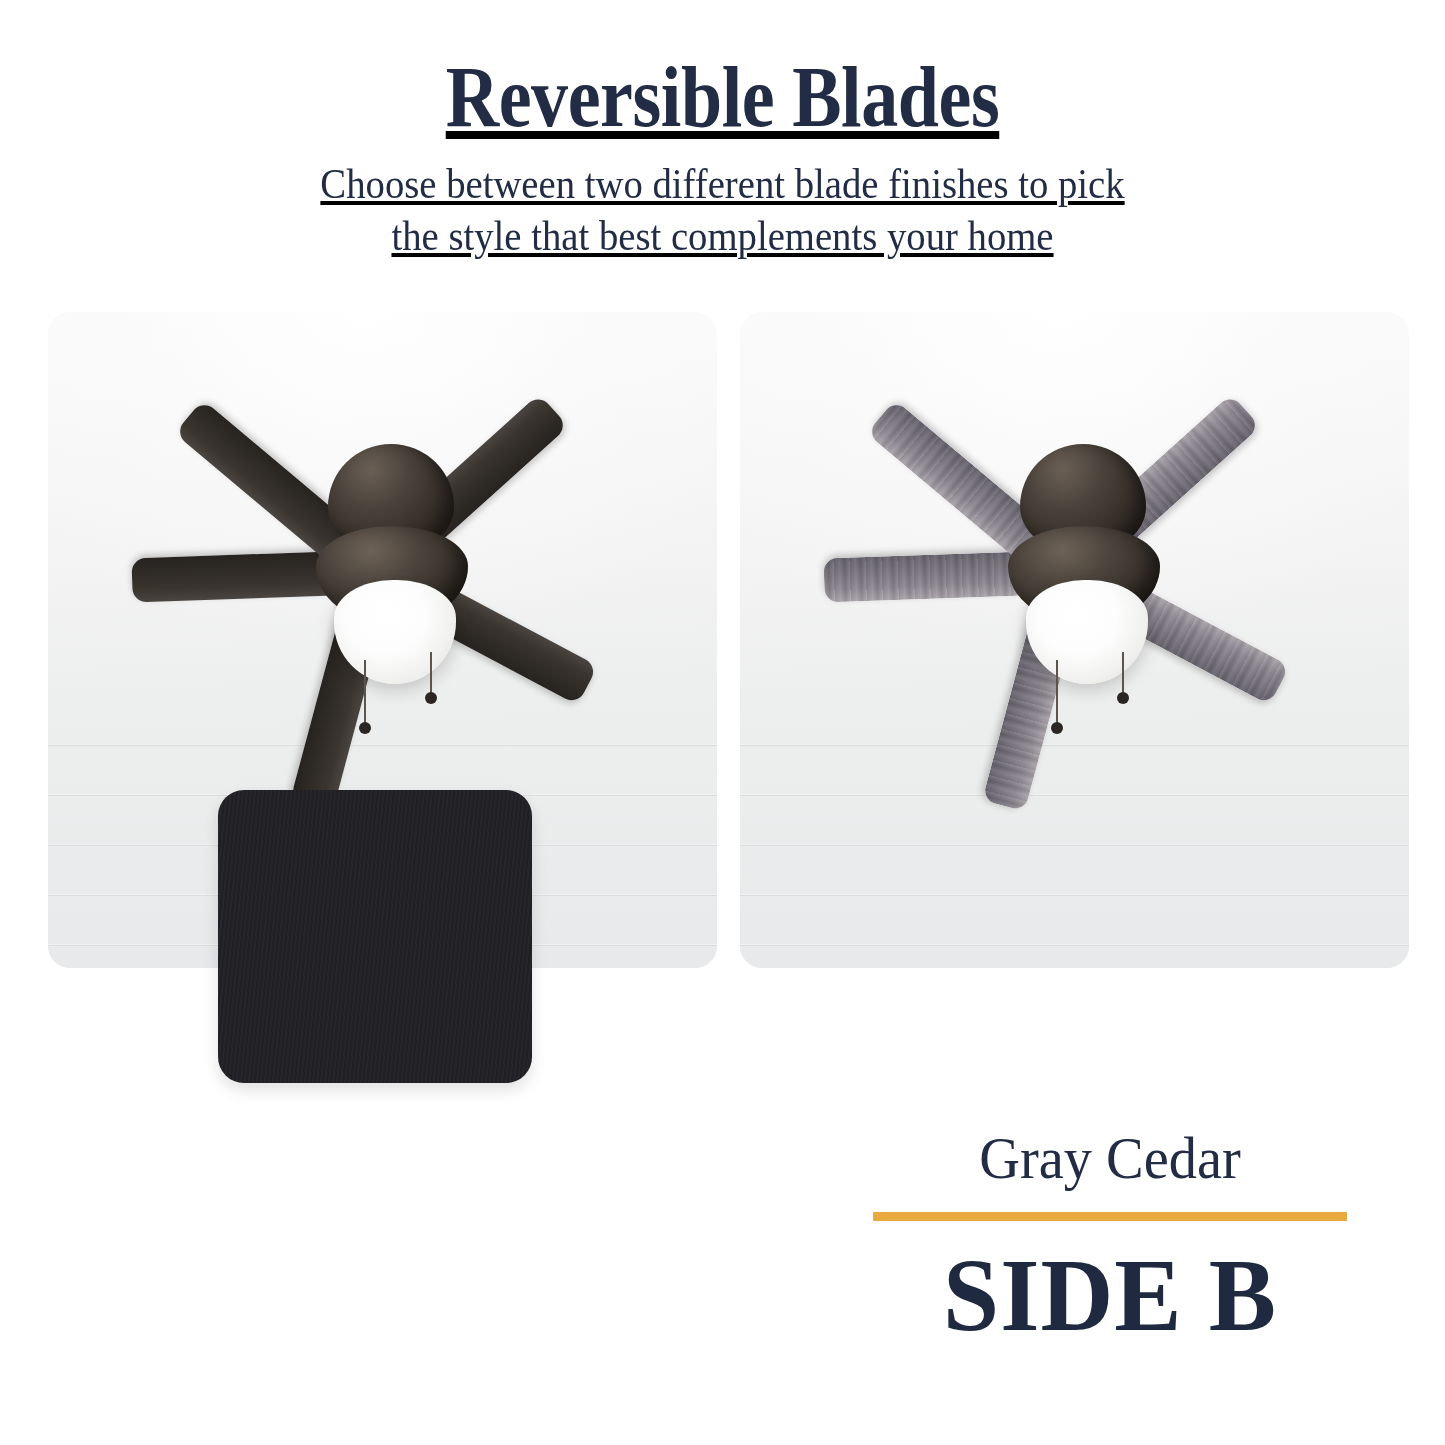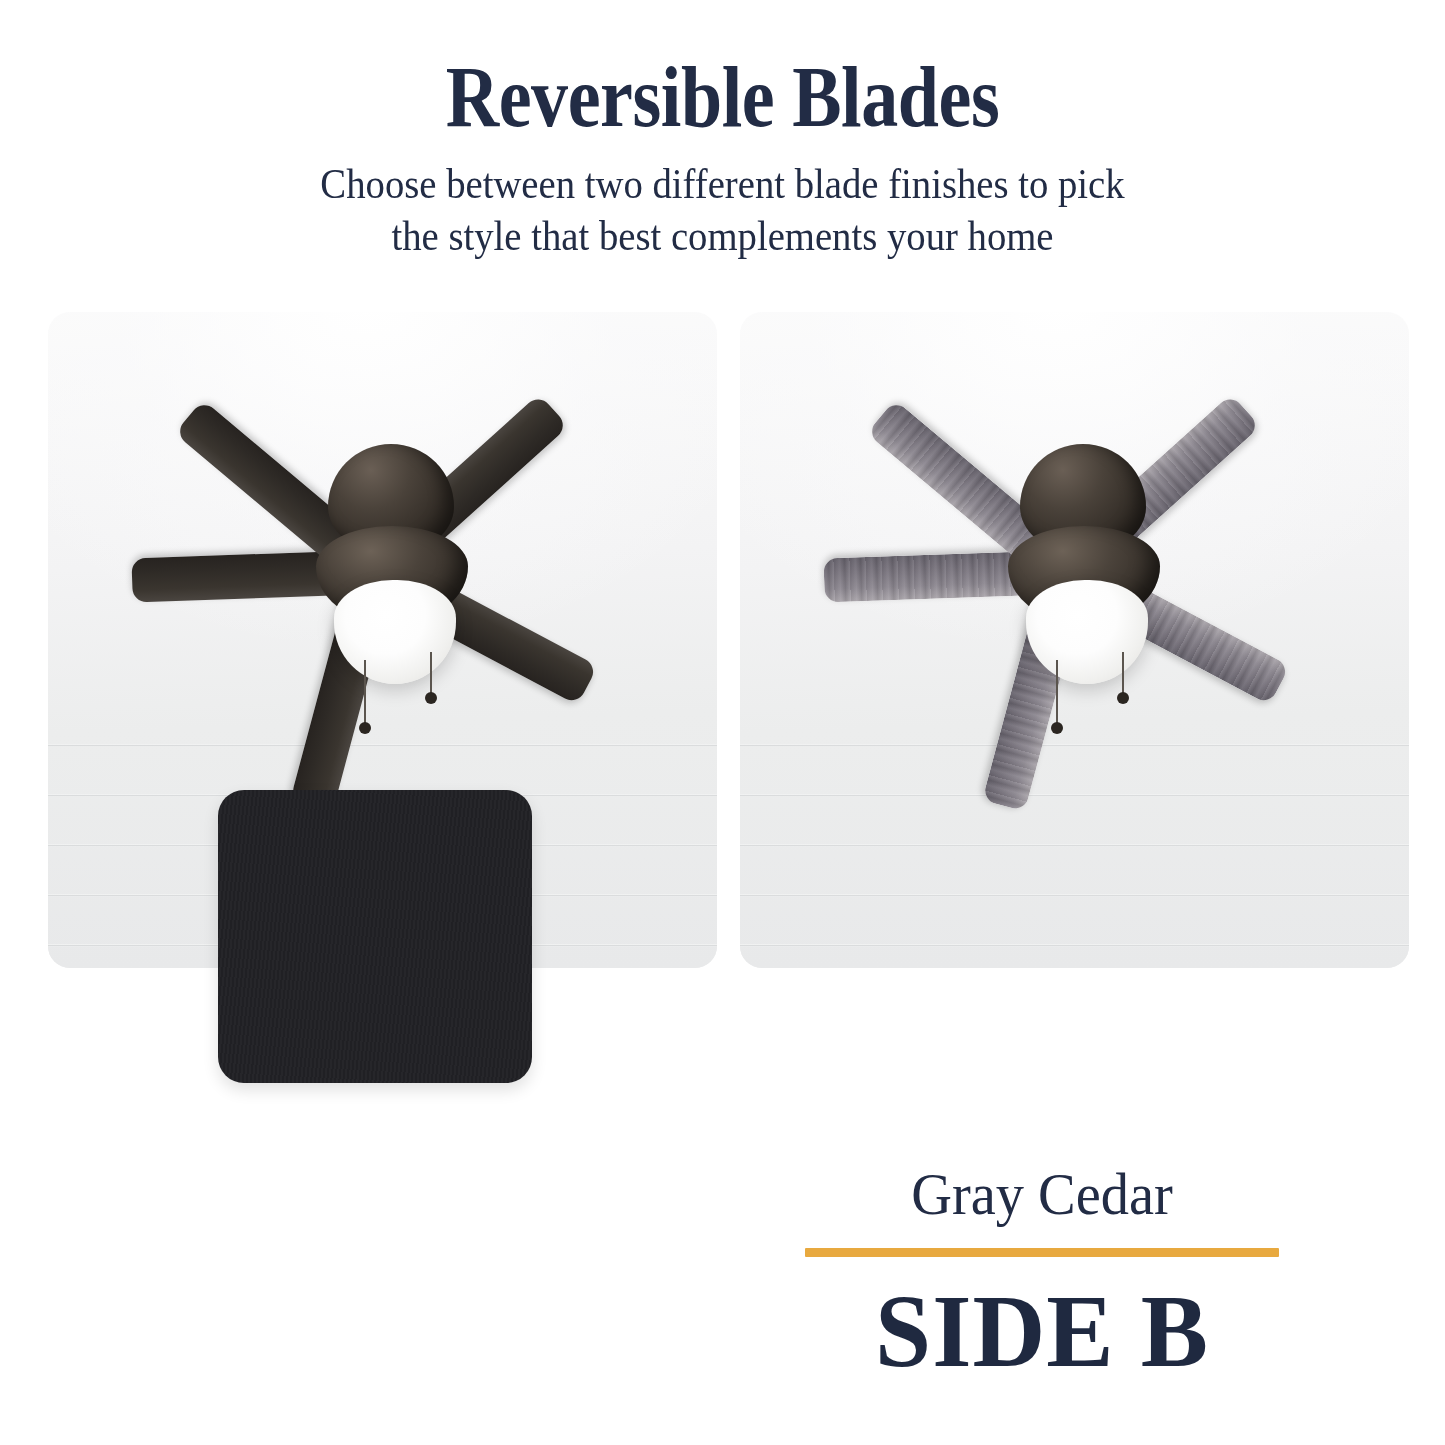--- a/index.html
+++ b/index.html
@@ -14,20 +14,21 @@
     overflow: hidden;
     position: relative;
   }
 
   
   .header {
     position: absolute;
     left: 0; top: 0;
     width: 1445px;
     text-align: center;
+    text-decoration: underline;
   }
   .title {
     margin: 0;
     padding-top: 54px;
     font-family: "Liberation Serif", "DejaVu Serif", serif;
     font-weight: 700;
     font-size: 86px;
     line-height: 1.02;
     letter-spacing: -0.5px;
     color: #222c45;
@@ -224,21 +225,21 @@
     width: 1445px;
     height: 300px;
   }
   .caption-col {
     position: absolute;
     top: 0;
     width: 660px;
     text-align: center;
   }
   .caption-col.left  { left: 53px; }
-  .caption-col.right { left: 712px; margin-top: 36px; }
+  .caption-col.right { left: 780px; }
 
   .finish-name {
     margin: 0;
     font-family: "Liberation Serif", "DejaVu Serif", serif;
     font-weight: 400;
     font-size: 60px;
     line-height: 1.0;
     color: #222c45;
     transform: scaleX(0.94);
   }

